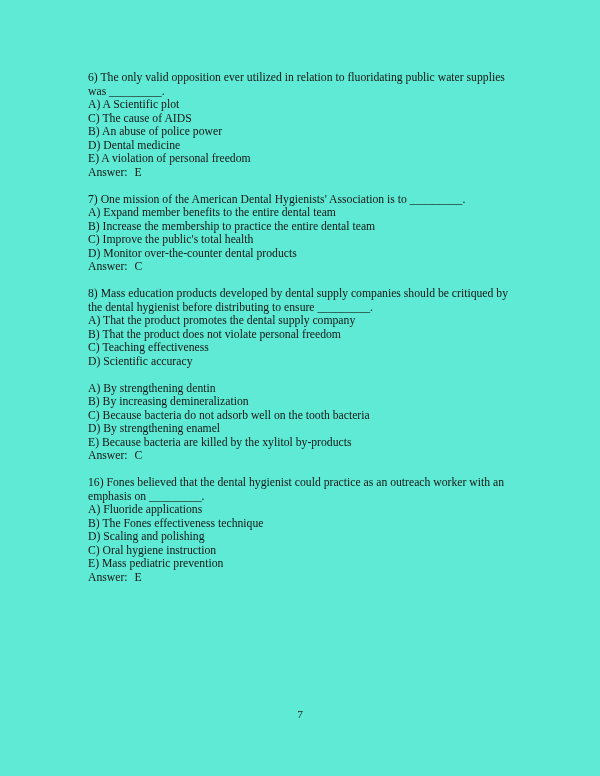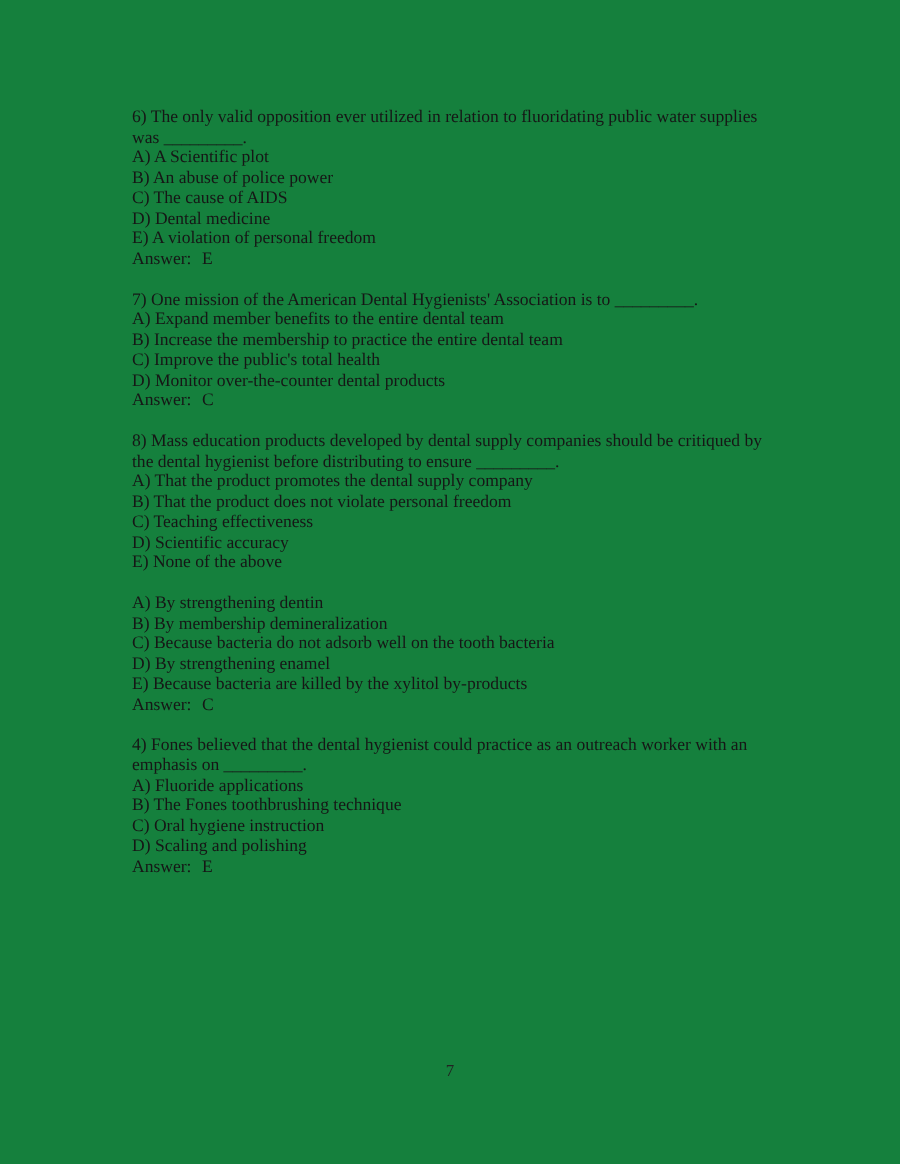--- a/index.html
+++ b/index.html
@@ -10,21 +10,21 @@
     width: 600px;
     height: 776px;
     background: #ffffff;
     font-family: "Liberation Serif", serif;
     overflow: hidden;
   }
   .page {
     position: relative;
     width: 600px;
     height: 776px;
-    background: #15803d;
+    background: #5eead4;
   }
   .questions {
     position: absolute;
     left: 88px;
     top: 71px;
     width: 428px;
   }
   .question {
     margin: 0 0 13.5px 0;
   }
@@ -52,22 +52,22 @@
 </style>
 </head>
 <body>
 
 <main class="page">
   <section class="questions" id="questions">
   <div class="question">
     <p class="prompt">6) The only valid opposition ever utilized in relation to fluoridating public water supplies was _________.</p>
     <div class="options">
           <p class="option">A) A Scientific plot</p>
+          <p class="option">C) The cause of AIDS</p>
           <p class="option">B) An abuse of police power</p>
-          <p class="option">C) The cause of AIDS</p>
           <p class="option">D) Dental medicine</p>
           <p class="option">E) A violation of personal freedom</p>
         </div>
     <p class="answer">
       <span class="answer-label">Answer:</span><span class="answer-value">E</span>
     </p>
   </div>
 
   <div class="question">
     <p class="prompt">7) One mission of the American Dental Hygienists' Association is to _________.</p>
@@ -82,44 +82,44 @@
     </p>
   </div>
 
   <div class="question">
     <p class="prompt">8) Mass education products developed by dental supply companies should be critiqued by the dental hygienist before distributing to ensure _________.</p>
     <div class="options">
           <p class="option">A) That the product promotes the dental supply company</p>
           <p class="option">B) That the product does not violate personal freedom</p>
           <p class="option">C) Teaching effectiveness</p>
           <p class="option">D) Scientific accuracy</p>
-          <p class="option">E) None of the above</p>
         </div>
   </div>
 
   <div class="question">
     <div class="options">
           <p class="option">A) By strengthening dentin</p>
-          <p class="option">B) By membership demineralization</p>
+          <p class="option">B) By increasing demineralization</p>
           <p class="option">C) Because bacteria do not adsorb well on the tooth bacteria</p>
           <p class="option">D) By strengthening enamel</p>
           <p class="option">E) Because bacteria are killed by the xylitol by-products</p>
         </div>
     <p class="answer">
       <span class="answer-label">Answer:</span><span class="answer-value">C</span>
     </p>
   </div>
 
   <div class="question">
-    <p class="prompt">4) Fones believed that the dental hygienist could practice as an outreach worker with an emphasis on _________.</p>
+    <p class="prompt">16) Fones believed that the dental hygienist could practice as an outreach worker with an emphasis on _________.</p>
     <div class="options">
           <p class="option">A) Fluoride applications</p>
-          <p class="option">B) The Fones toothbrushing technique</p>
+          <p class="option">B) The Fones effectiveness technique</p>
+          <p class="option">D) Scaling and polishing</p>
           <p class="option">C) Oral hygiene instruction</p>
-          <p class="option">D) Scaling and polishing</p>
+          <p class="option">E) Mass pediatric prevention</p>
         </div>
     <p class="answer">
       <span class="answer-label">Answer:</span><span class="answer-value">E</span>
     </p>
   </div>
 </section>
   <div class="page-number">7</div>
 </main>
 
 </body></html>

